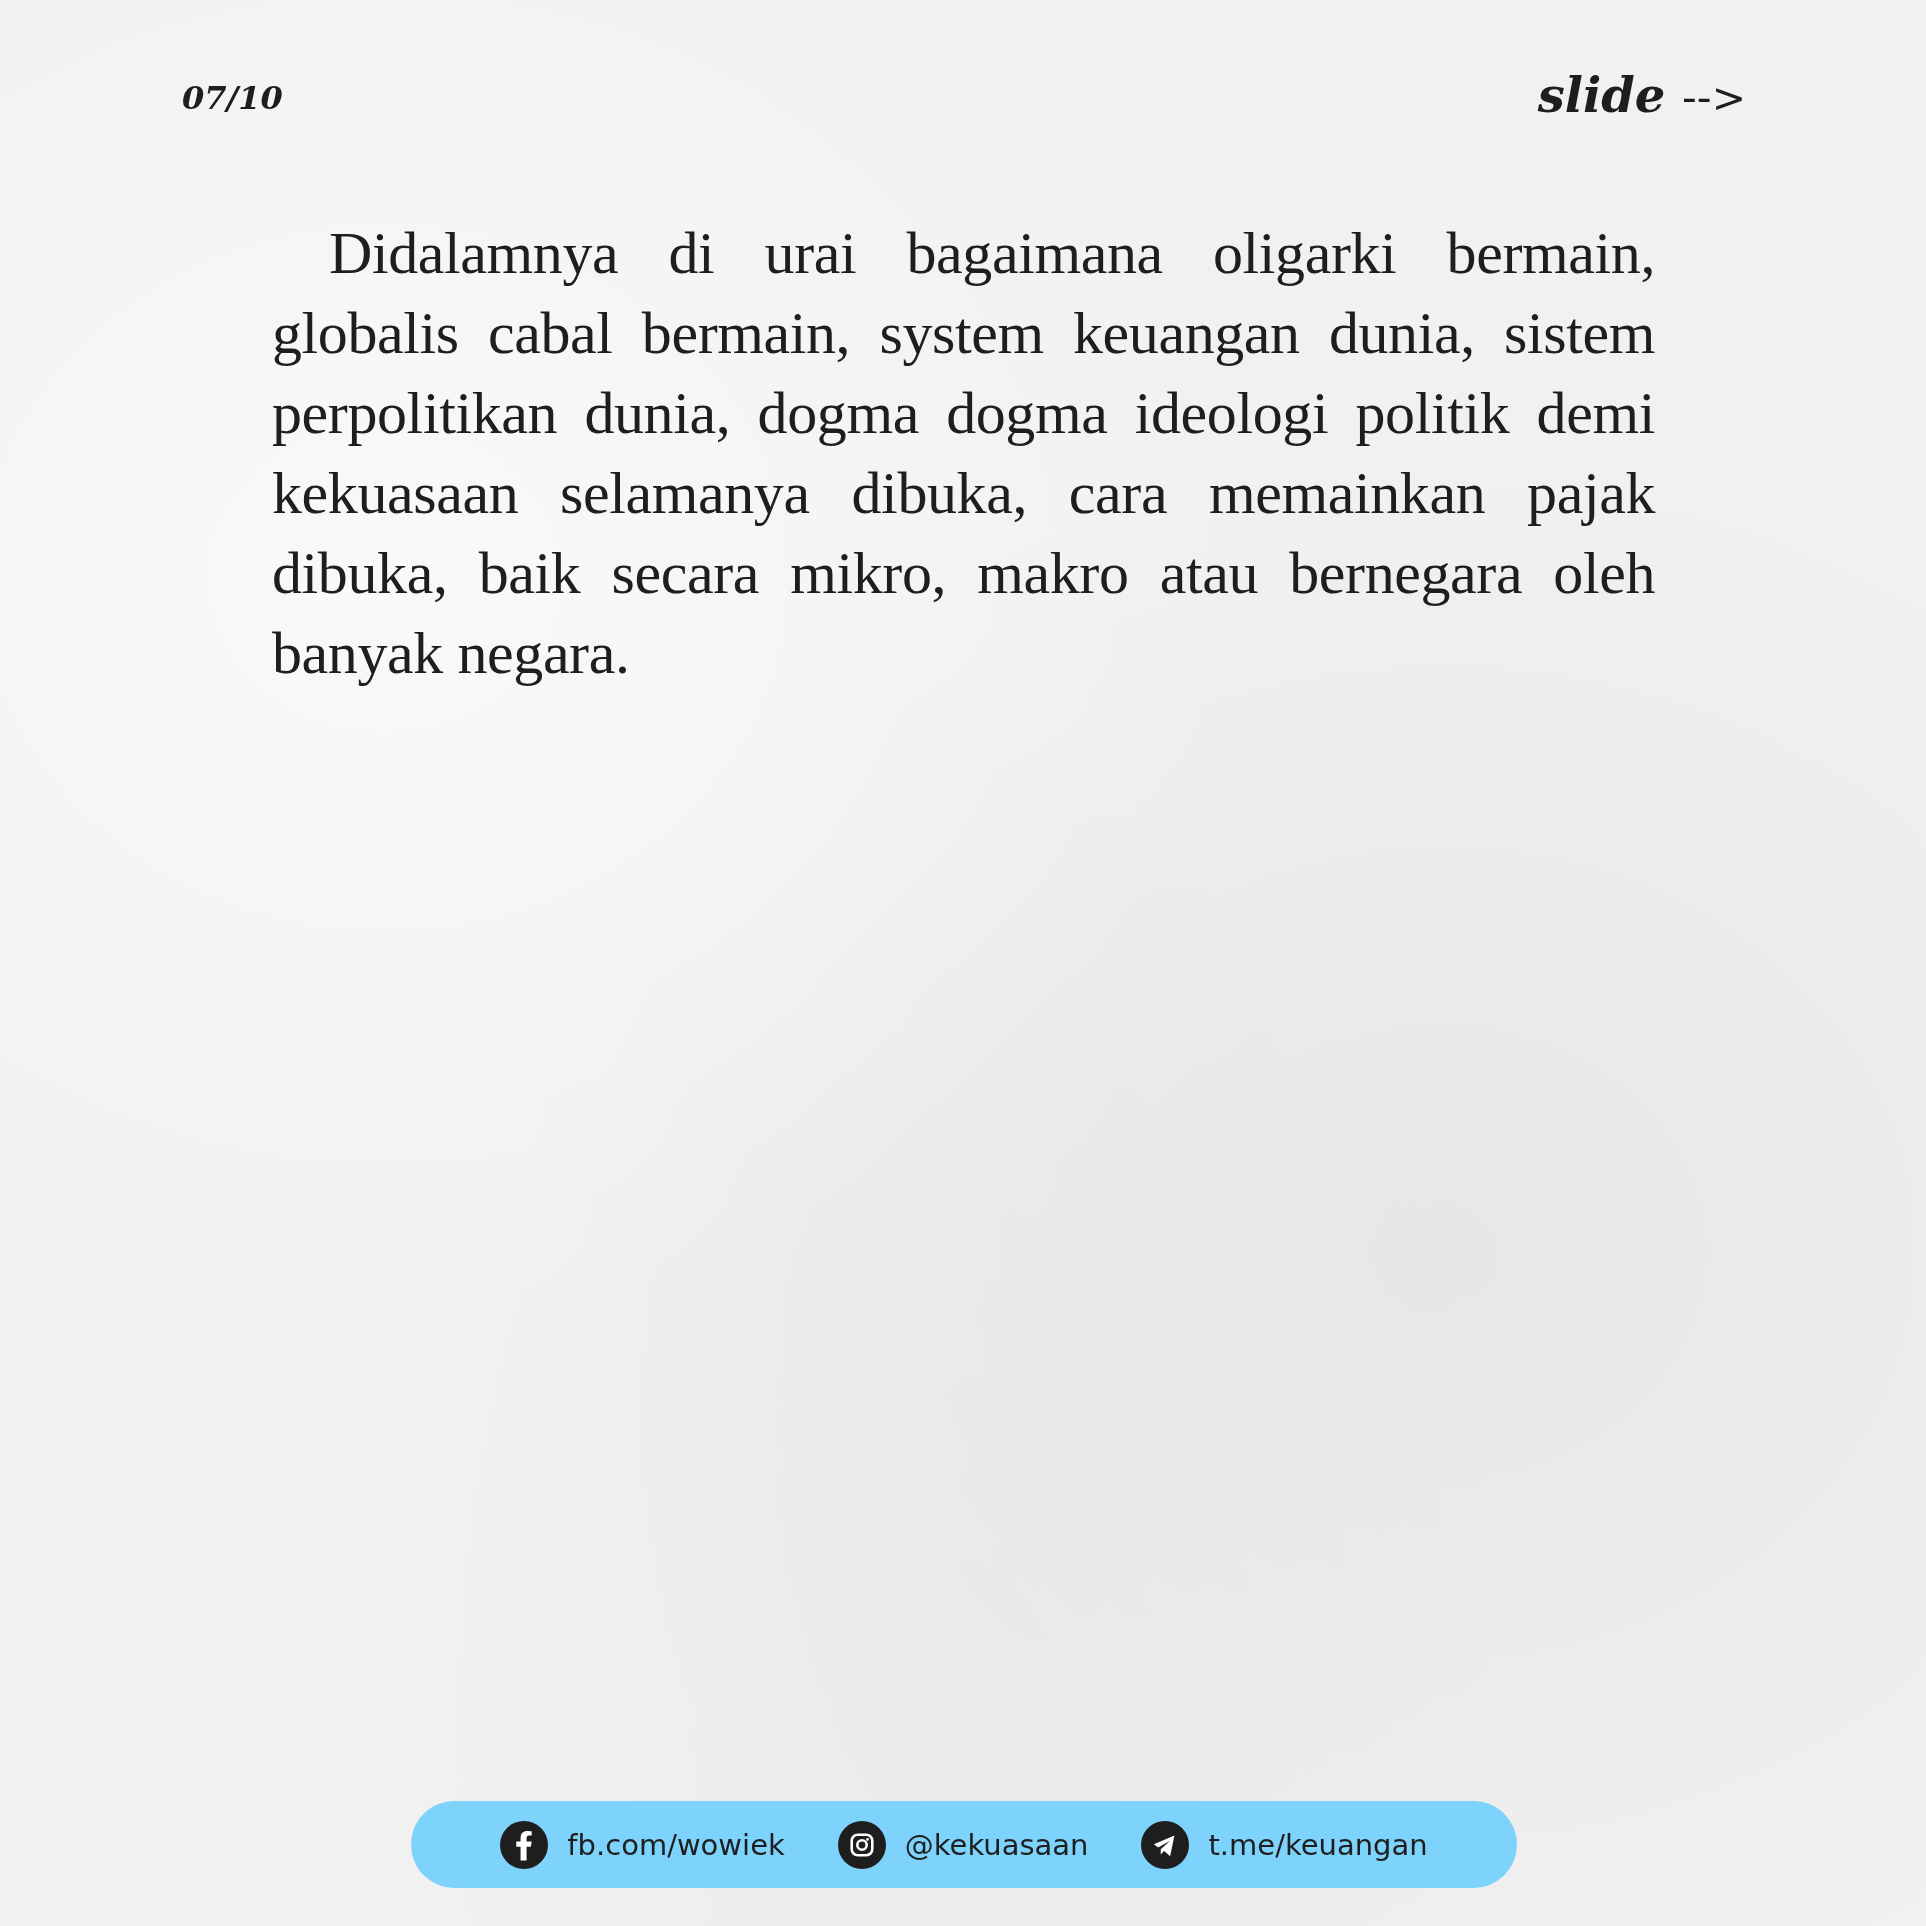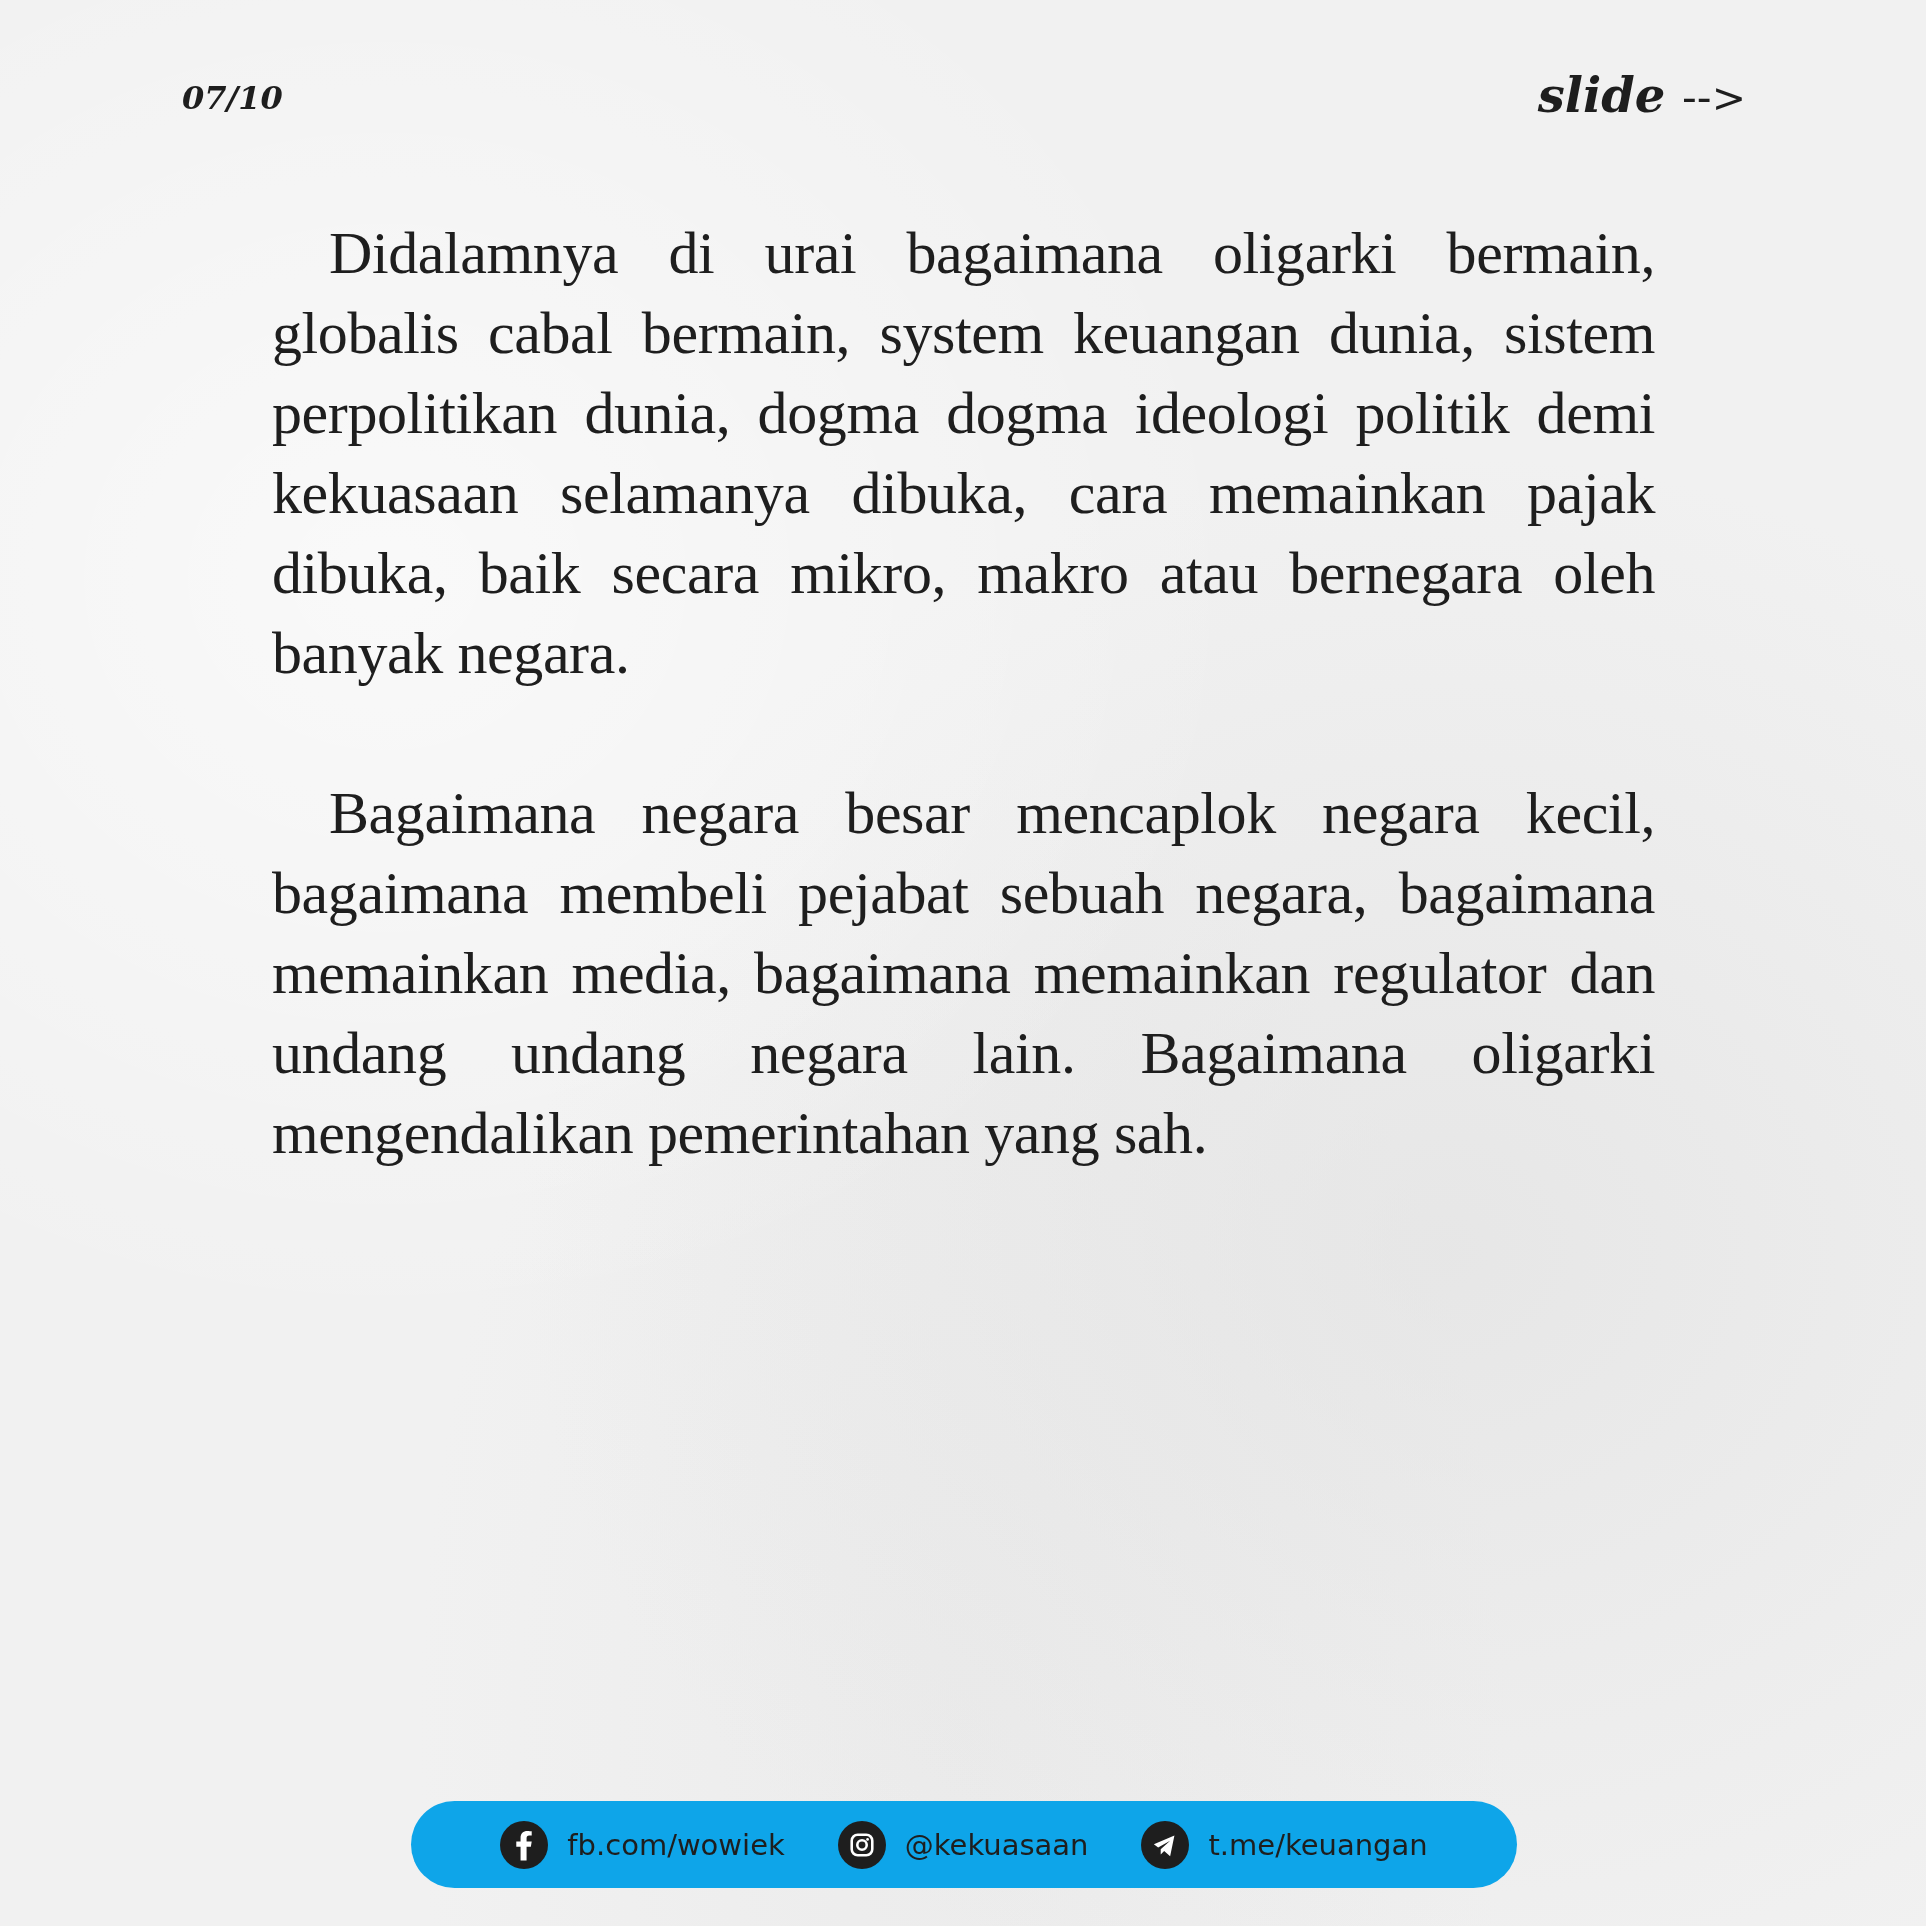--- a/index.html
+++ b/index.html
@@ -29,21 +29,21 @@
     position: absolute; left: 272px; top: 197px; width: 1383px;
   }
   .para {
     font-size: 60px; line-height: 80px; text-align: justify;
     text-indent: 57px; margin: 16px 0 80px 0;
     font-family: "Liberation Serif", "DejaVu Serif", serif;
     letter-spacing: -0.4px;
   }
   .social-bar {
     position: absolute; left: 411px; top: 1801px; width: 1106px; height: 87px;
-    background: #0ea5e9; border-radius: 44px;
+    background: #7dd3fc; border-radius: 44px;
     display: flex; align-items: center; justify-content: center; gap: 53px;
   }
   .social-item { display: flex; align-items: center; gap: 19px; }
   .social-icon {
     width: 48px; height: 48px; border-radius: 50%; background: #1e1e1e;
     display: flex; align-items: center; justify-content: center;
   }
   .social-label {
     font-family: "DejaVu Sans", sans-serif; font-size: 29px; color: #1e1e1e;
   }
@@ -53,21 +53,20 @@
 
 <div class="page-num">07/10</div>
 
 <div class="slide-hint">
   <span>slide</span>
   <span class="arrow">--&gt;</span>
 </div>
 
 <div class="content">
   <p class="para">Didalamnya di urai bagaimana oligarki bermain, globalis cabal bermain, system keuangan dunia, sistem perpolitikan dunia, dogma dogma  ideologi politik demi kekuasaan selamanya dibuka, cara memainkan pajak dibuka, baik secara mikro, makro atau bernegara oleh banyak negara.</p>
-  <p class="para">Bagaimana negara besar mencaplok negara kecil, bagaimana membeli pejabat sebuah negara, bagaimana memainkan media, bagaimana me­mainkan regulator dan undang undang negara lain. Bagaimana oligarki mengendalikan pemerin­tahan yang sah.</p>
 </div>
 
 <div class="social-bar">
   <div class="social-item">
     <span class="social-icon">
       <svg width="48" height="48" viewBox="0 0 56 56">
           <path d="M31 46V30h5l1-6h-6v-4c0-2 1-3 3-3h3v-5c-1 0-3-.3-5-.3-5 0-8 3-8 8v4.3h-5v6h5v16z" fill="#fff"></path>
         </svg>
     </span>
     <span class="social-label">fb.com/wowiek</span>

